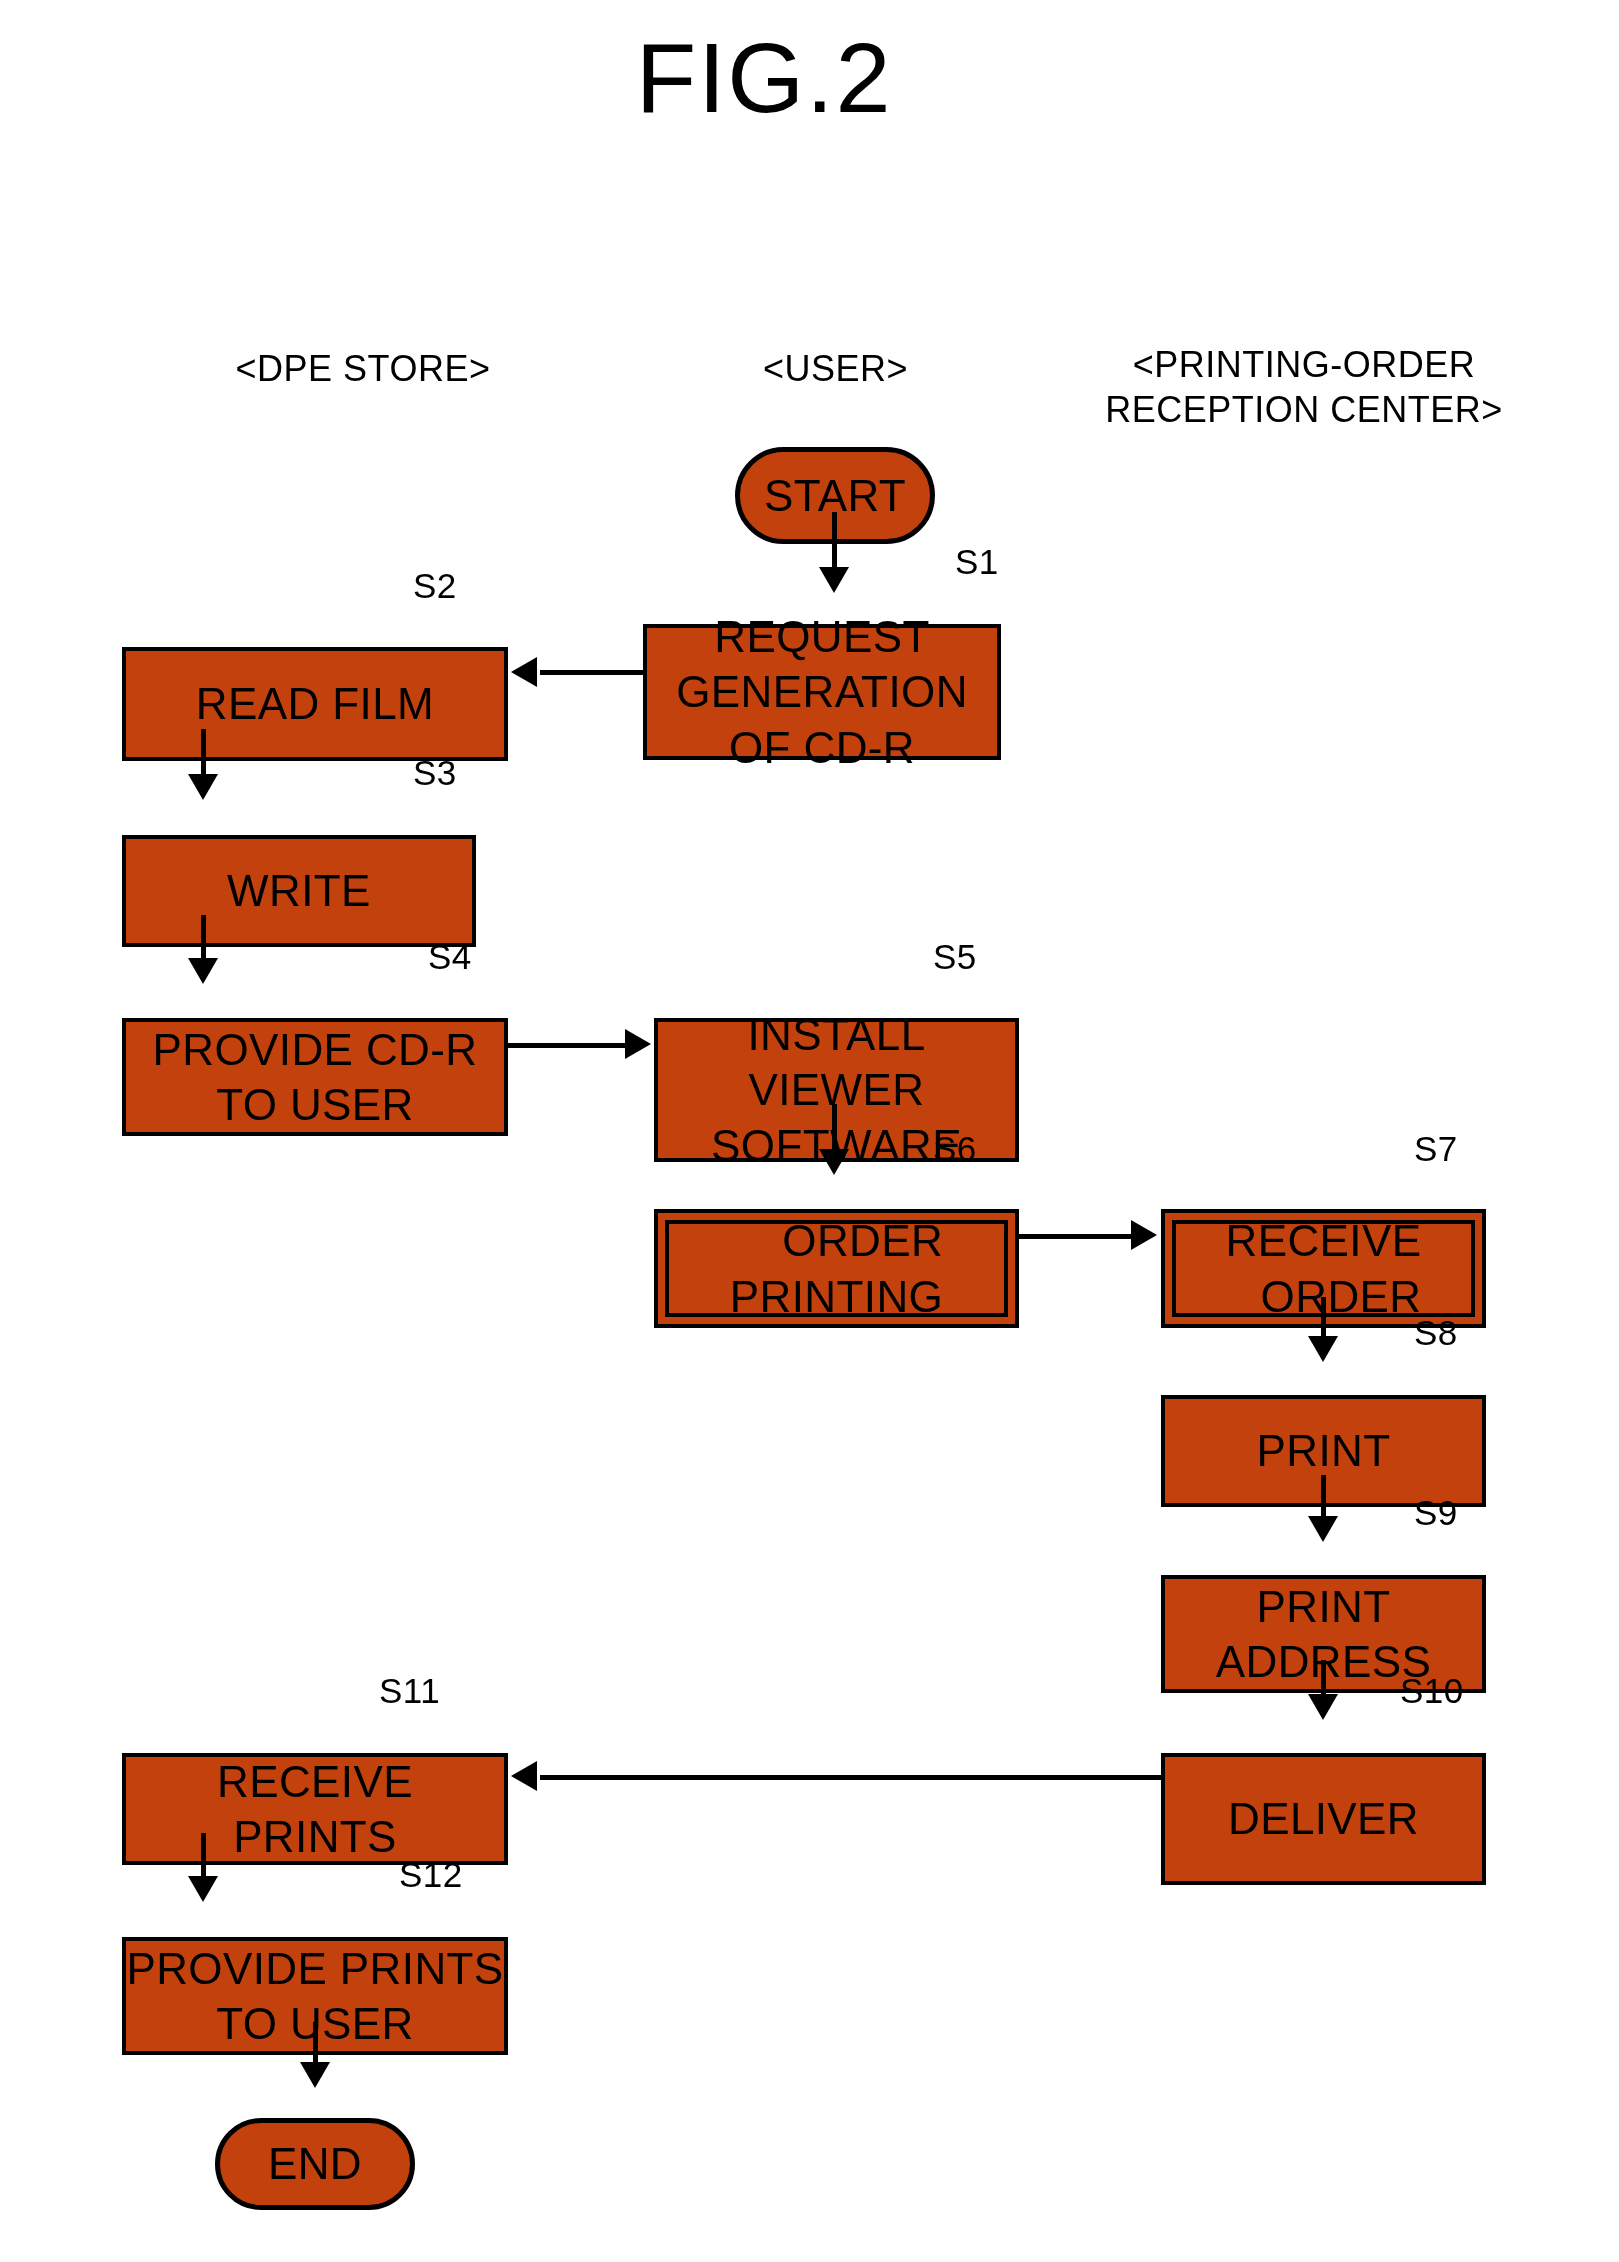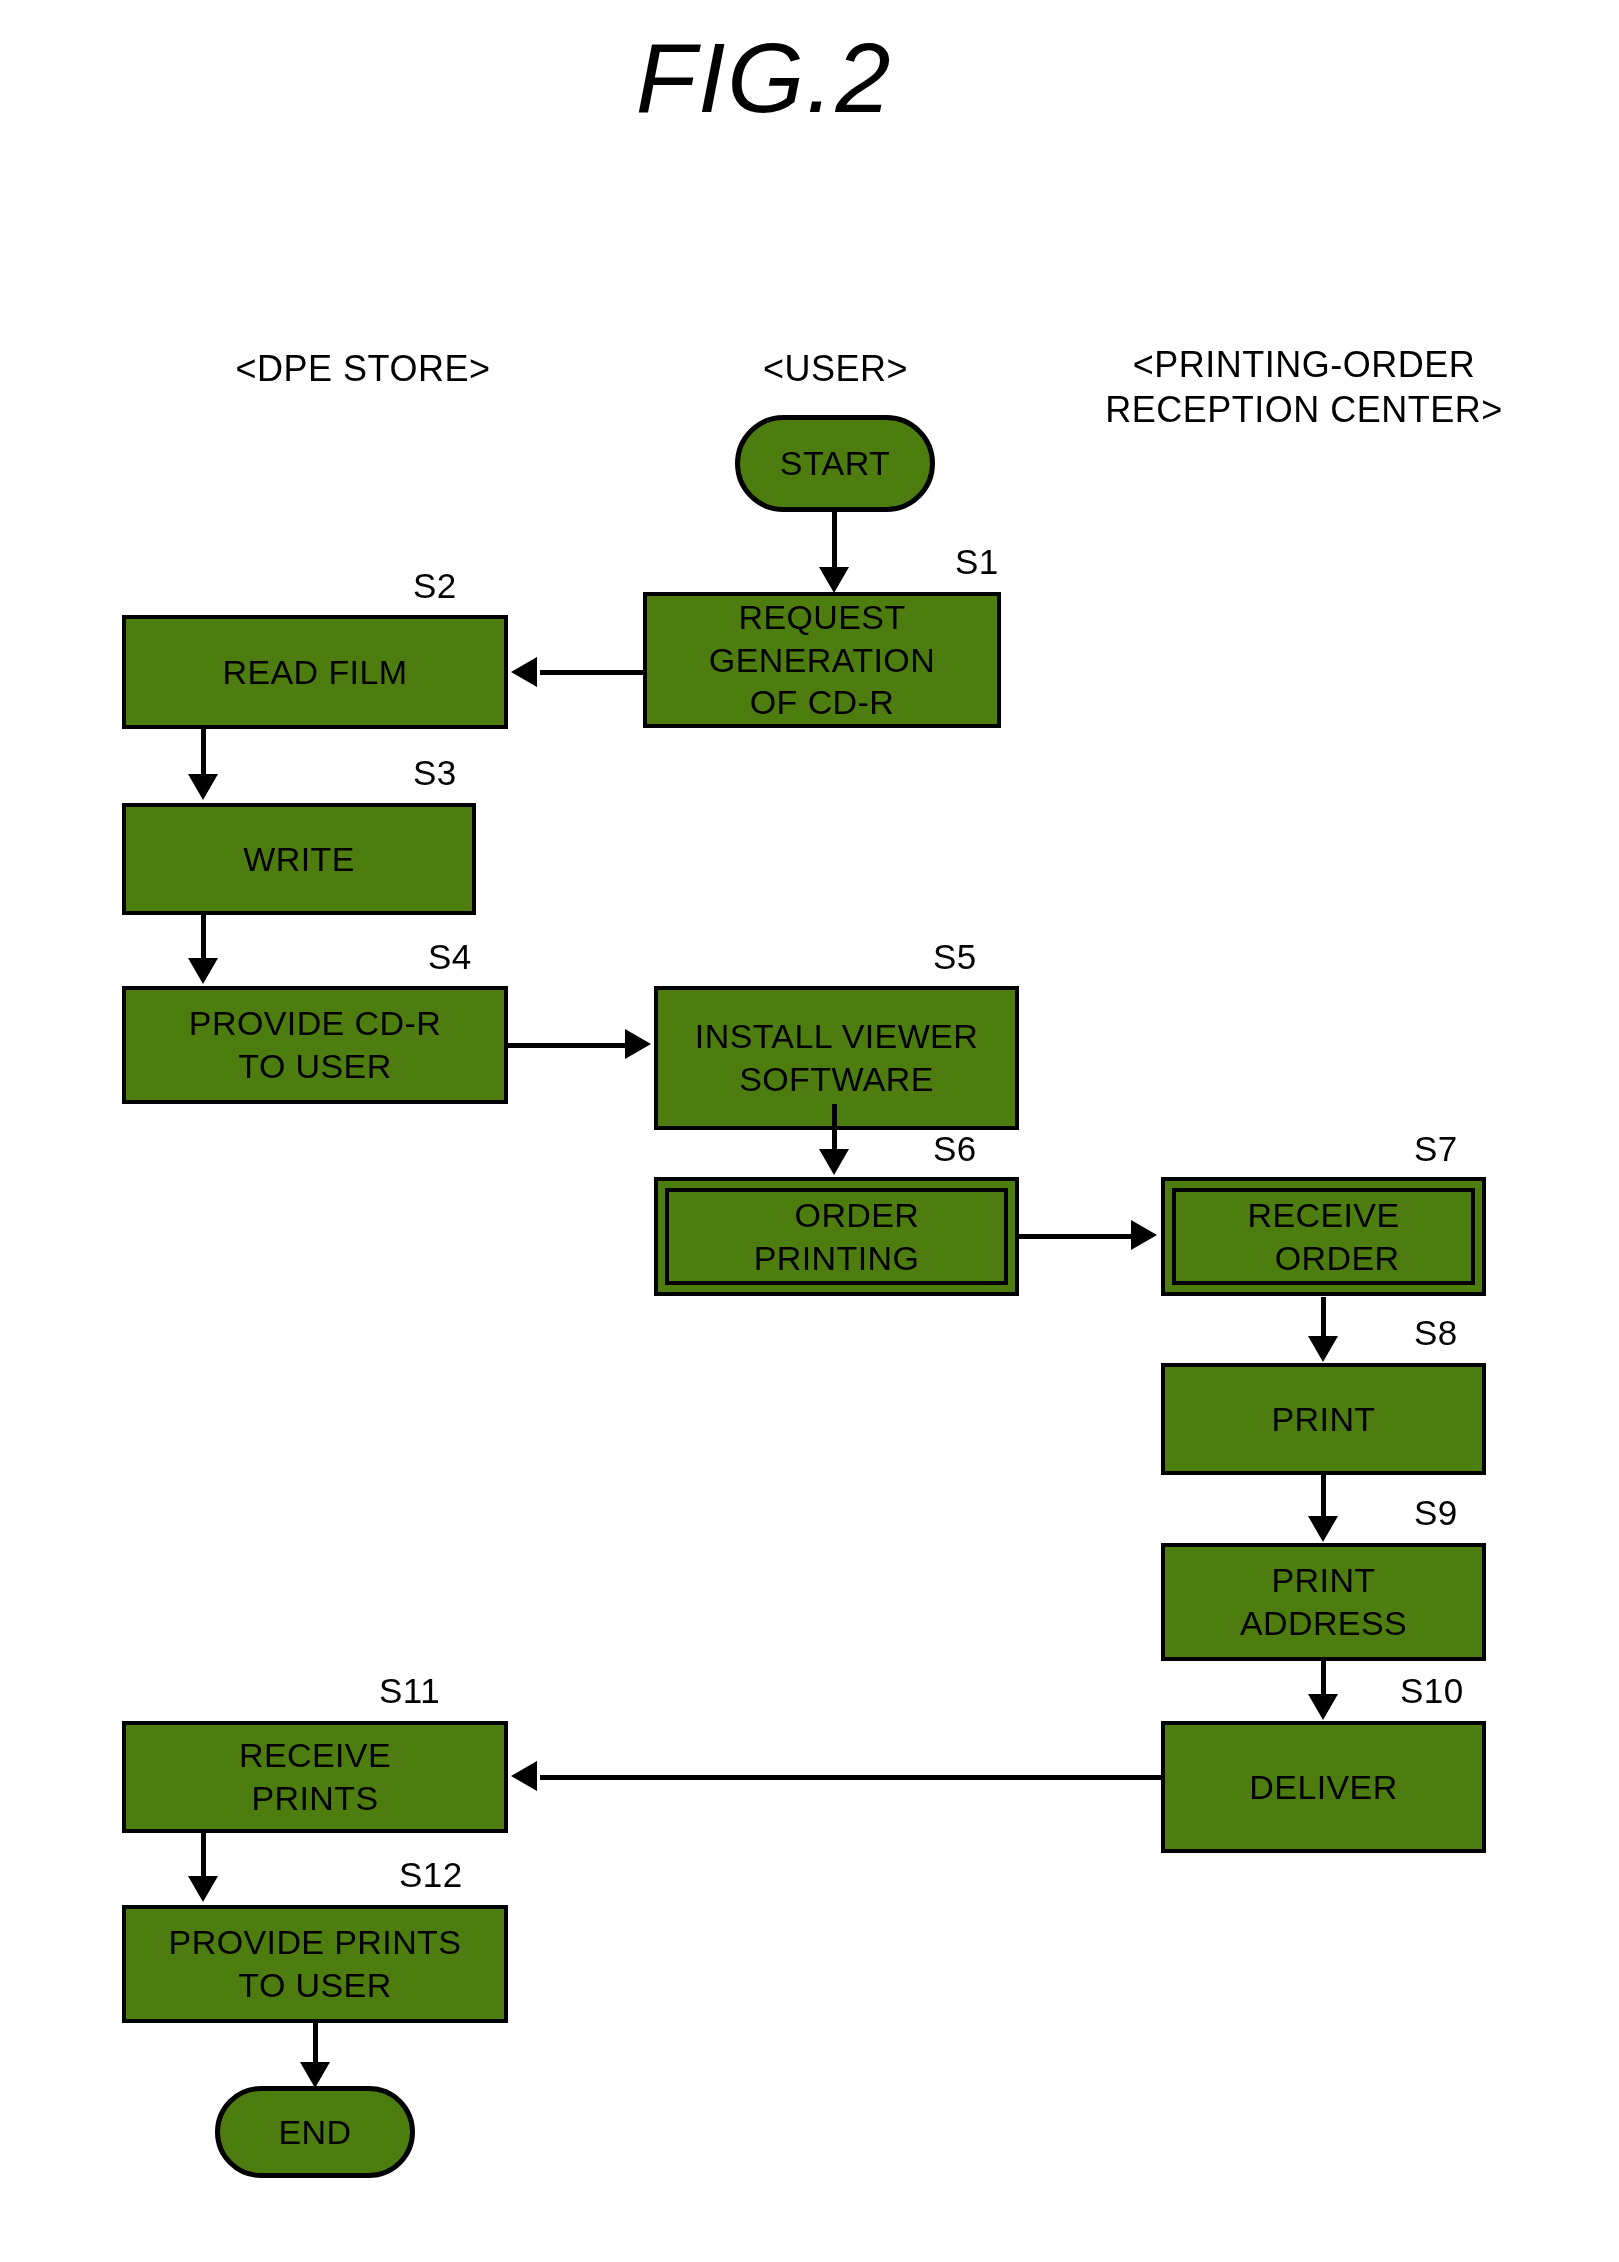--- a/index.html
+++ b/index.html
@@ -19,49 +19,49 @@
   #figure-title {
     position: absolute;
     top: 26px;
     left: 0;
     width: 1528px;
     text-align: center;
     font-size: 99px;
     font-weight: 400;
     letter-spacing: 1.8px;
     line-height: 1.05;
-    font-style: italic;
   }
 
   .lane-header {
     position: absolute;
     text-align: center;
     font-size: 36px;
     letter-spacing: 0.5px;
     line-height: 1.24;
     white-space: pre-line;
   }
   #lane-header-dpe    { left: 92px;  top: 347px; width: 542px; }
   #lane-header-user   { left: 698px;  top: 347px; width: 275px; }
   #lane-header-center { left: 1056px; top: 343px; width: 496px; }
 
   
   .node {
     position: absolute;
     box-sizing: border-box;
     border: 4.6px solid #000;
-    background: #4d7c0f;
+    background: #c2410c;
     display: flex;
     align-items: center;
     justify-content: center;
     text-align: center;
-    font-size: 34px;
+    font-size: 44px;
     letter-spacing: 0.4px;
     line-height: 1.26;
     white-space: pre-line;
+    margin-top: 32px;
   }
   .node.double {
     padding: 7.3px;
   }
   .node.double > .inner {
     width: 100%;
     height: 100%;
     box-sizing: border-box;
     border: 4.6px solid #000;
     display: flex;

